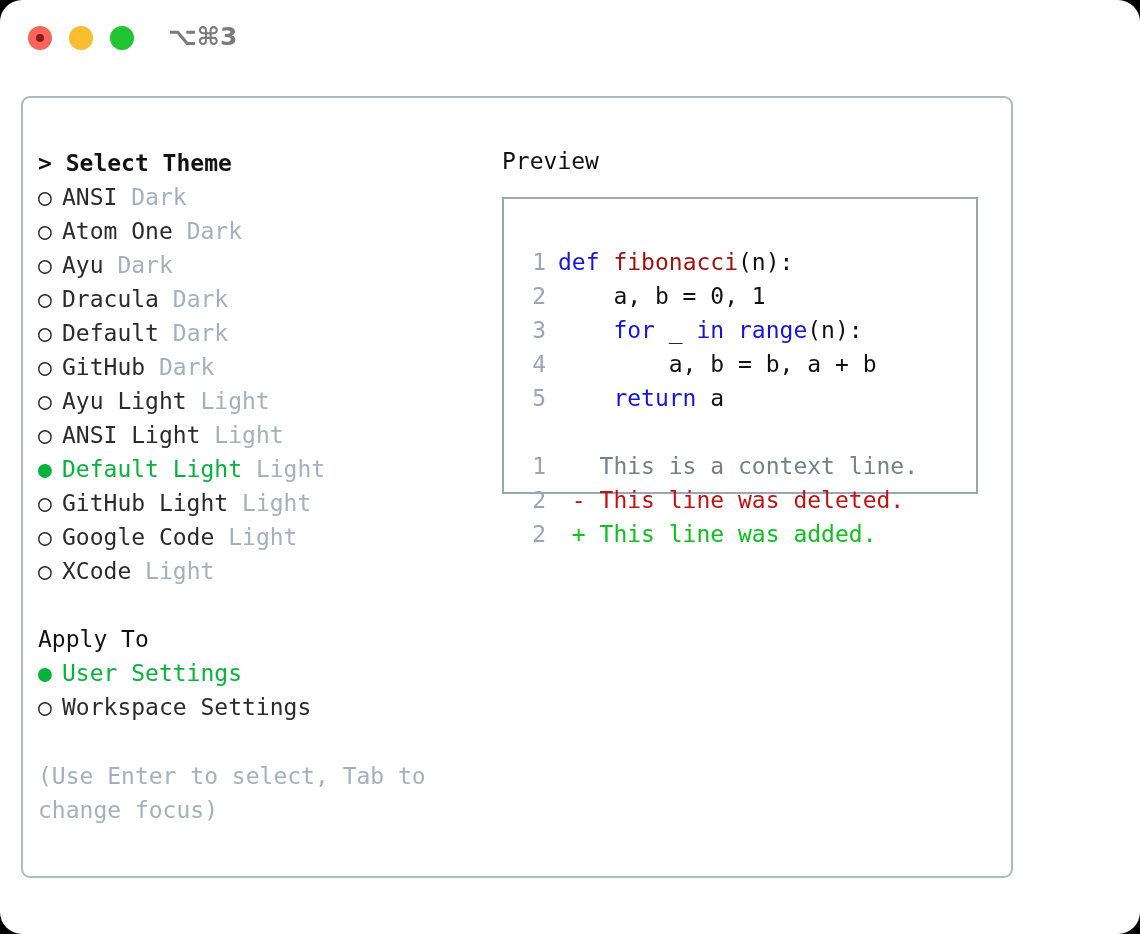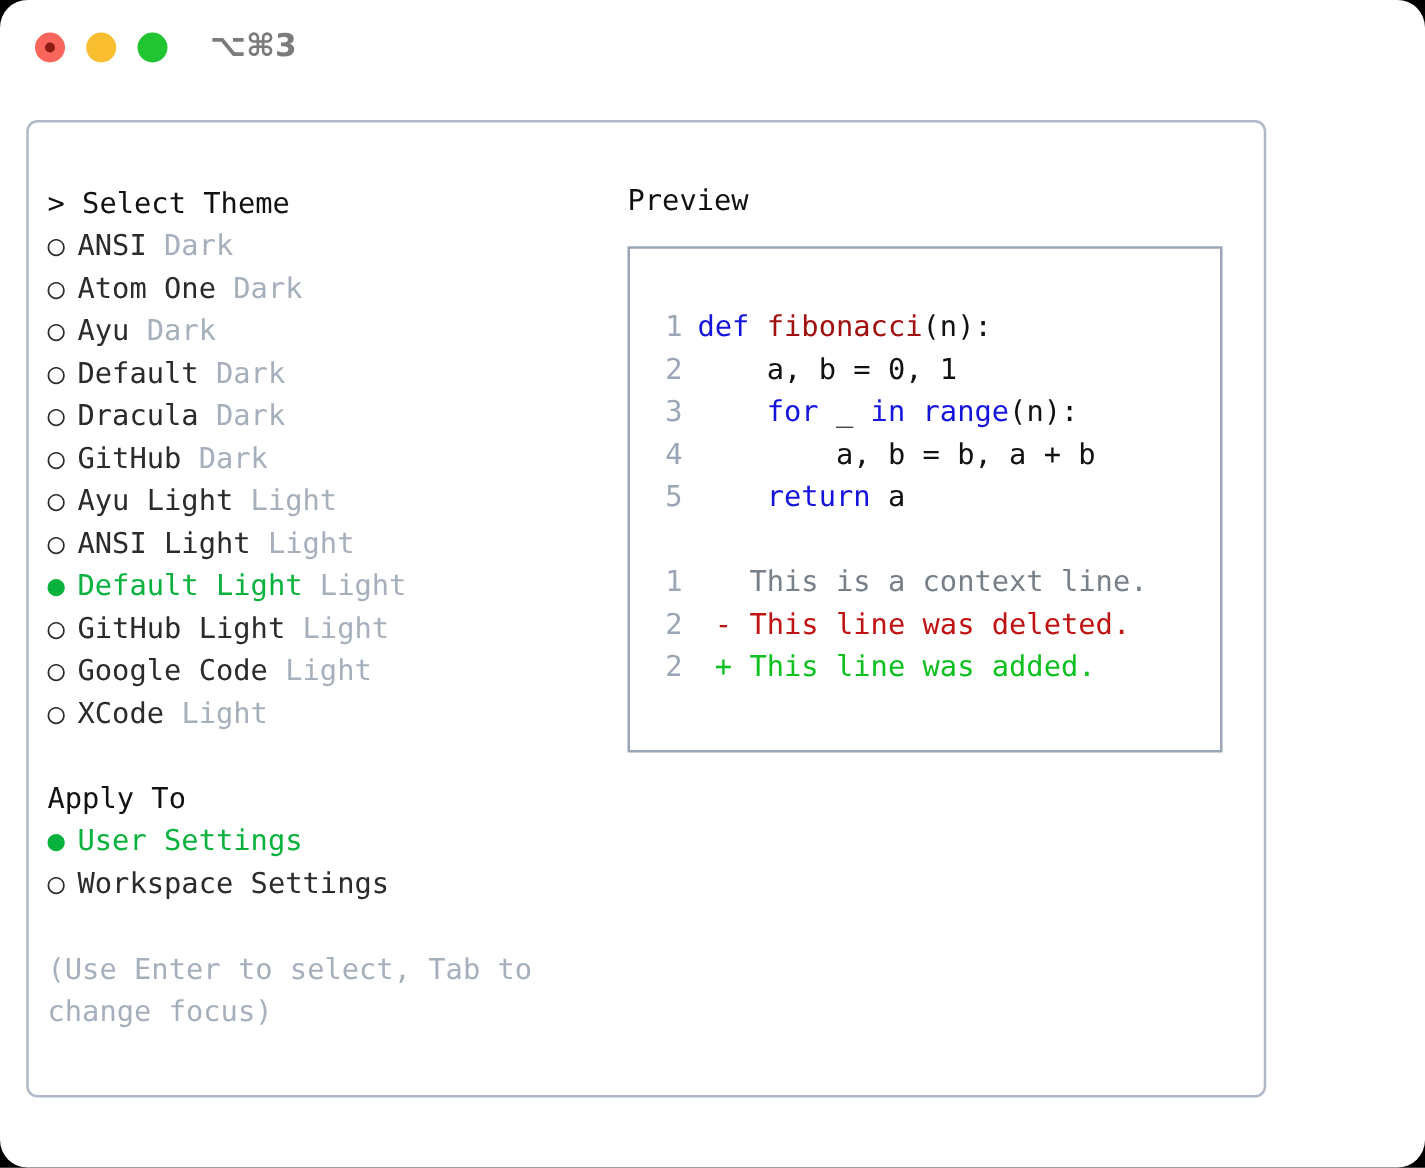--- a/index.html
+++ b/index.html
@@ -90,21 +90,21 @@
     top: 48px;
     width: 440px;
   }
 
   .heading {
     font-size: 23px;
     line-height: 34px;
     color: #111111;
     white-space: pre;
   }
-  .heading.bold { font-weight: normal; }
+  .heading.bold { font-weight: bold; }
 
   .opt {
     font-size: 23px;
     line-height: 34px;
     color: #2b2b2b;
     white-space: pre;
   }
   .opt .marker { display: inline-block; width: 24px; }
   .opt .name { font-weight: normal; color: #2b2b2b; }
   .opt .tag  { color: #a6b0bd; }
@@ -131,21 +131,21 @@
   }
   .preview-title {
     font-size: 23px;
     line-height: 30px;
     font-weight: normal;
     color: #111111;
     margin-bottom: 21px;
   }
   .preview-box {
     width: 476px;
-    height: 405px;
+    height: 297px;
     border: 2px solid #9aa6b5;
     box-sizing: border-box;
     background: #ffffff;
     position: relative;
   }
   .code {
     position: absolute;
     left: 18px;
     top: 46px;
     right: 8px;
@@ -186,22 +186,22 @@
   </div>
 
   <div class="panel">
 
     <div class="left-col">
       <div class="heading bold">&gt; Select Theme</div>
       <div id="theme-list">
           <div class="opt"><span class="marker">○</span><span class="name">ANSI</span><span> </span><span class="tag">Dark</span></div>
           <div class="opt"><span class="marker">○</span><span class="name">Atom One</span><span> </span><span class="tag">Dark</span></div>
           <div class="opt"><span class="marker">○</span><span class="name">Ayu</span><span> </span><span class="tag">Dark</span></div>
+          <div class="opt"><span class="marker">○</span><span class="name">Dracula</span><span> </span><span class="tag">Dark</span></div>
           <div class="opt"><span class="marker">○</span><span class="name">Default</span><span> </span><span class="tag">Dark</span></div>
-          <div class="opt"><span class="marker">○</span><span class="name">Dracula</span><span> </span><span class="tag">Dark</span></div>
           <div class="opt"><span class="marker">○</span><span class="name">GitHub</span><span> </span><span class="tag">Dark</span></div>
           <div class="opt"><span class="marker">○</span><span class="name">Ayu Light</span><span> </span><span class="tag">Light</span></div>
           <div class="opt"><span class="marker">○</span><span class="name">ANSI Light</span><span> </span><span class="tag">Light</span></div>
           <div class="opt selected"><span class="marker">●</span><span class="name">Default Light</span><span> </span><span class="tag">Light</span></div>
           <div class="opt"><span class="marker">○</span><span class="name">GitHub Light</span><span> </span><span class="tag">Light</span></div>
           <div class="opt"><span class="marker">○</span><span class="name">Google Code</span><span> </span><span class="tag">Light</span></div>
           <div class="opt"><span class="marker">○</span><span class="name">XCode</span><span> </span><span class="tag">Light</span></div>
         </div>
 
       <div class="spacer"></div>

